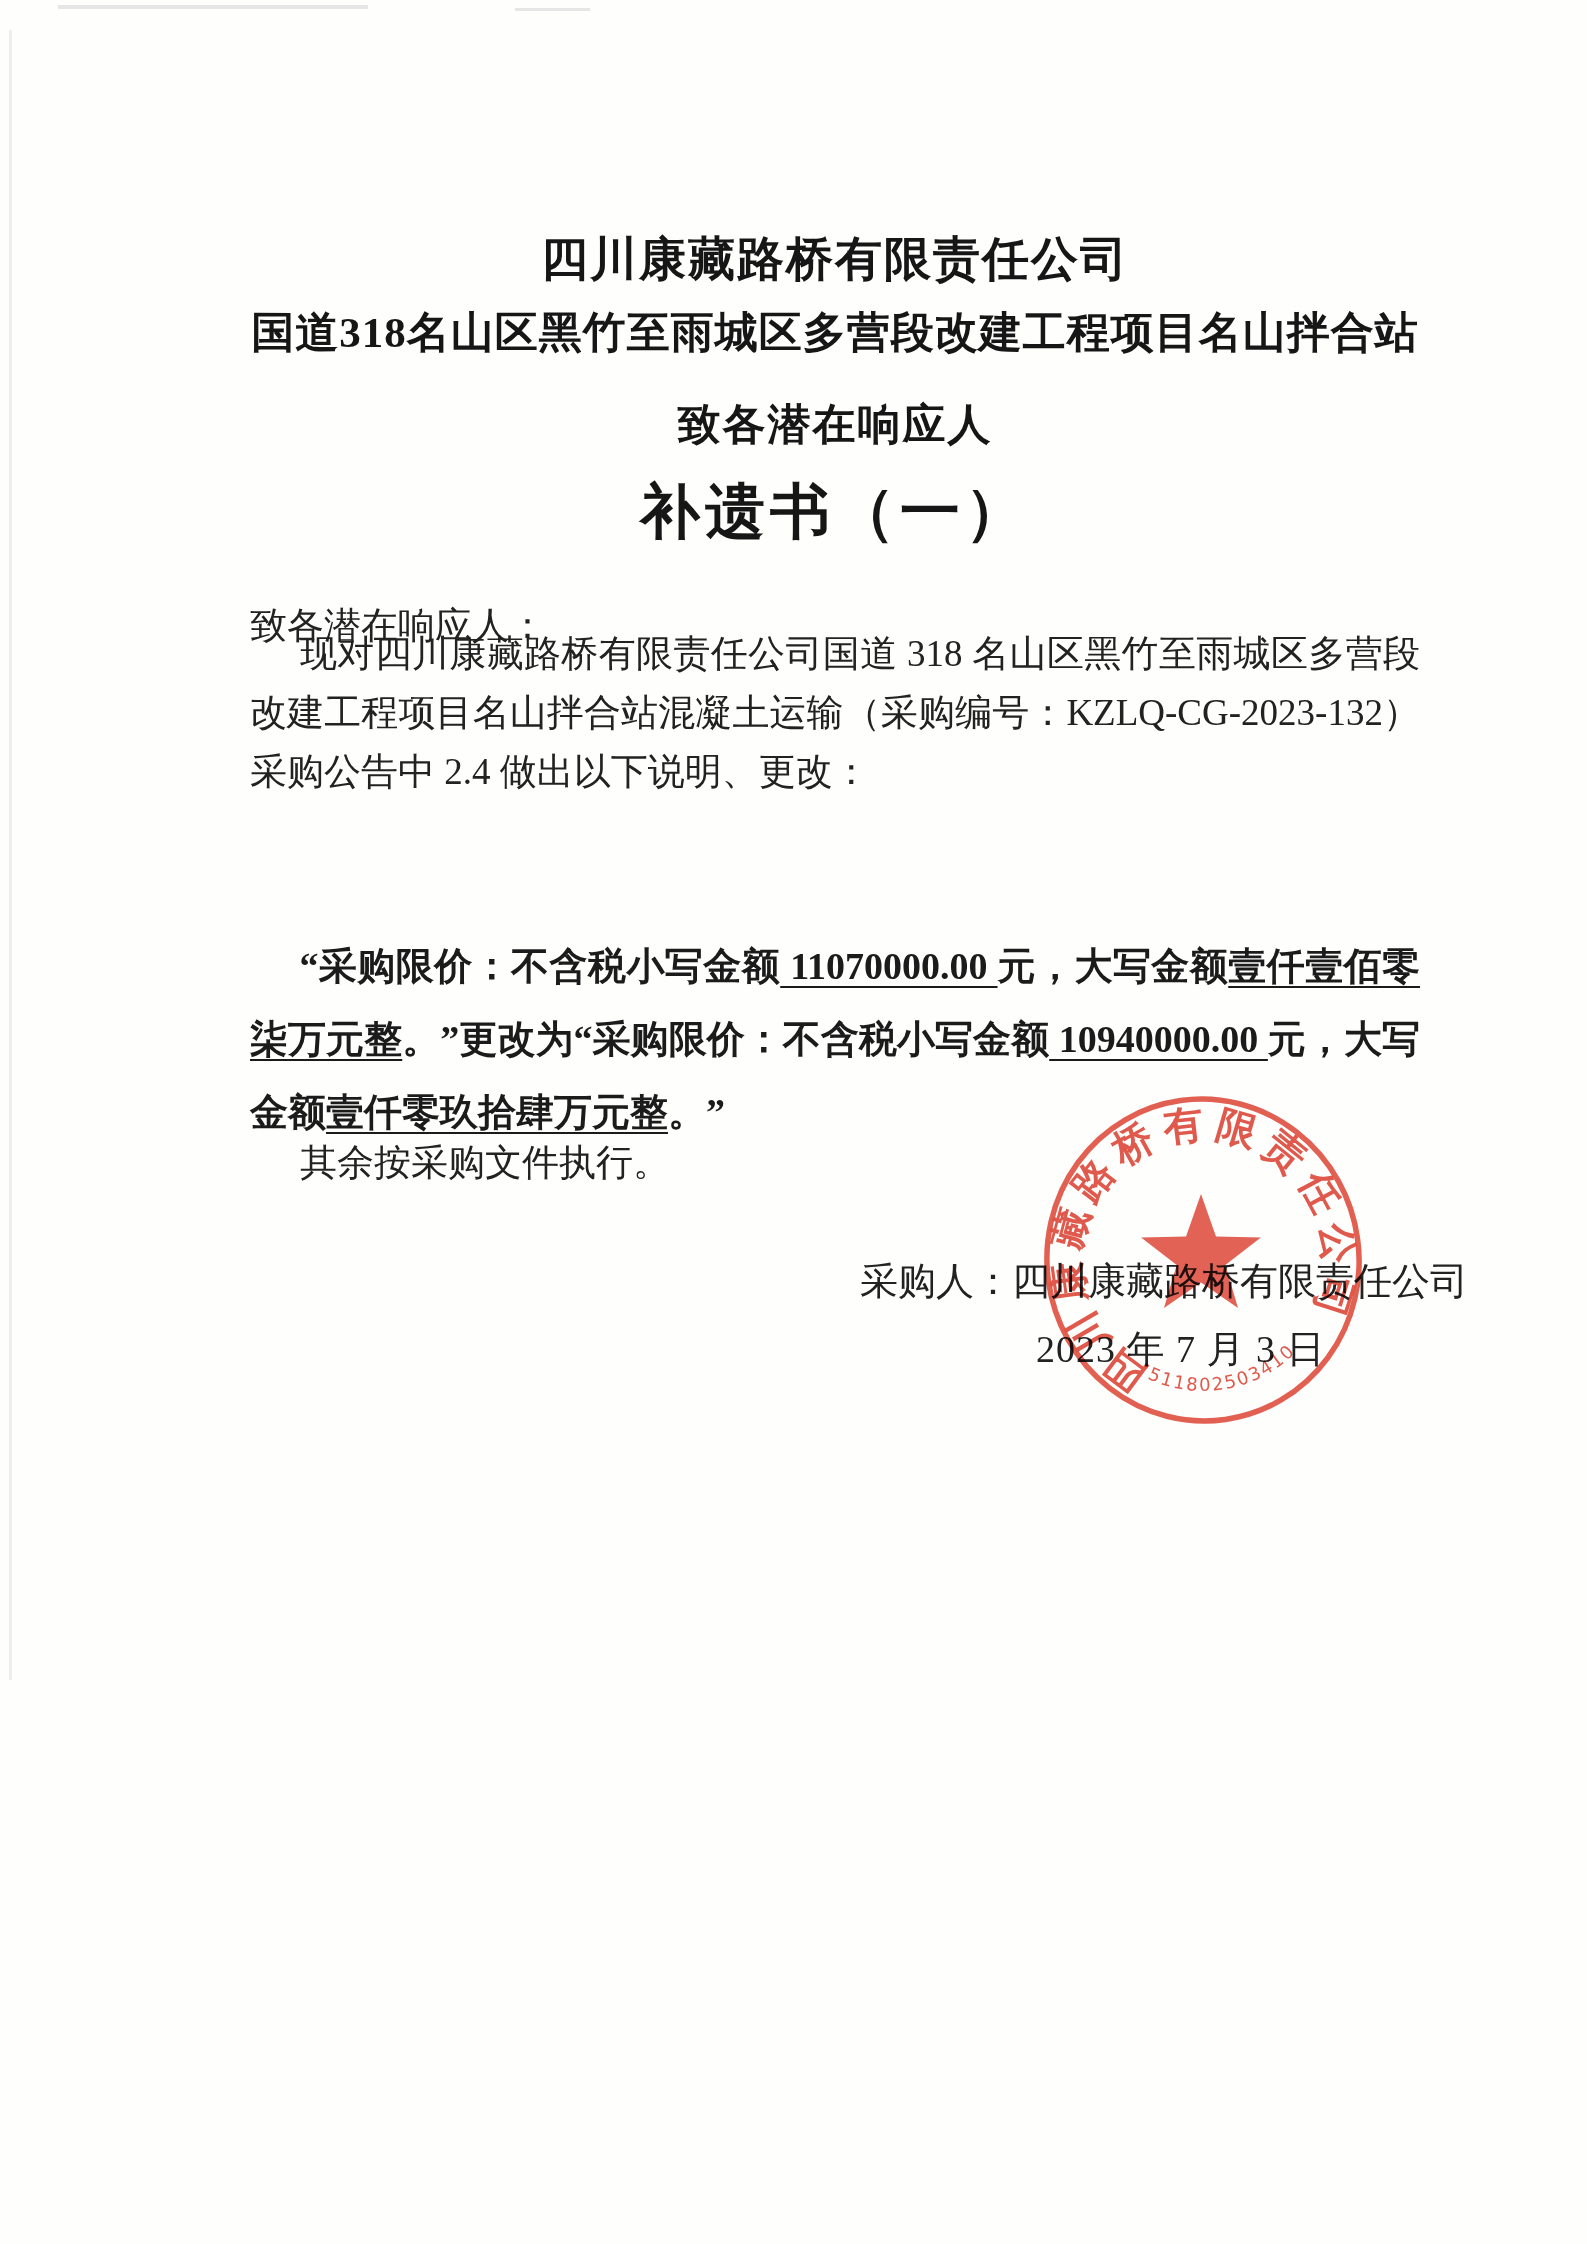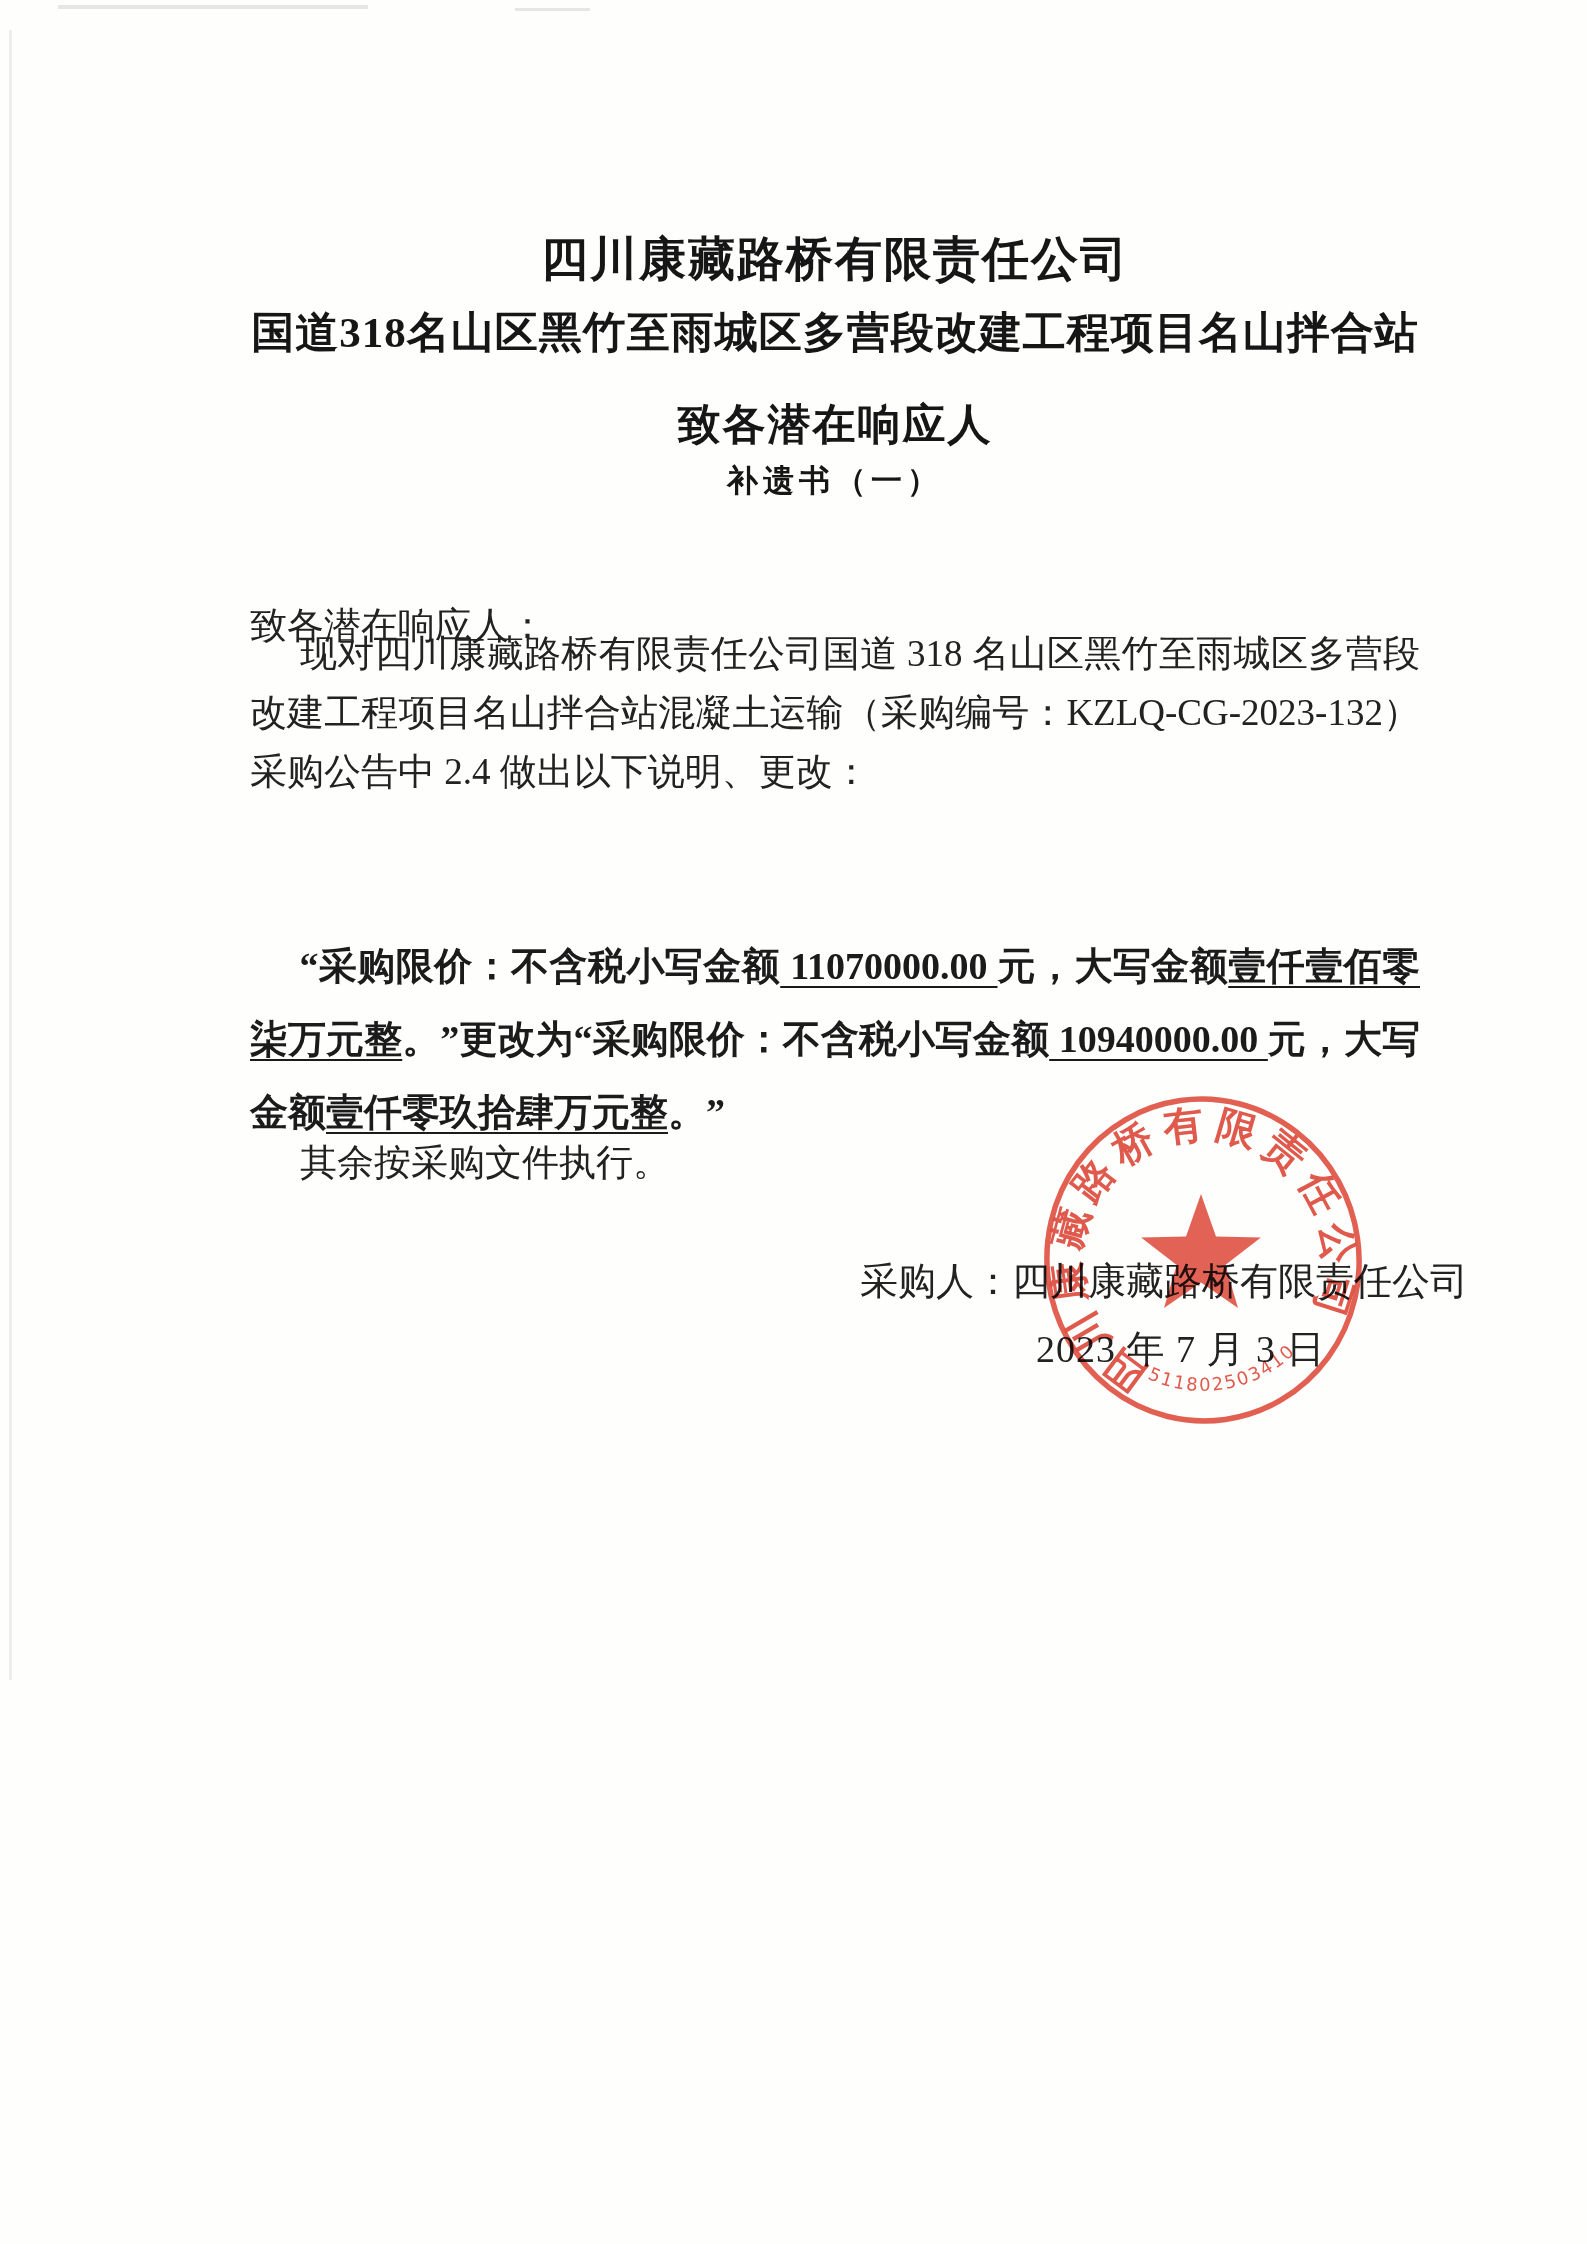--- a/index.html
+++ b/index.html
@@ -17,21 +17,21 @@
   .artifact { position: absolute; background: #c9c9c9; opacity: .45; }
   .artifact.top1 { left: 58px; top: 5px; width: 310px; height: 4px; }
   .artifact.top2 { left: 515px; top: 8px; width: 75px; height: 3px; }
   .artifact.left-edge { left: 9px; top: 30px; width: 3px; height: 1650px; opacity: .3; }
 
   .center-band { position: absolute; left: 250px; width: 1170px; text-align: center; }
   .heading { font-weight: bold; color: #161616; white-space: nowrap; }
   .company-title   { top: 228px; font-size: 47px; letter-spacing: 2px; }
   .project-line1   { top: 304px; font-size: 43px; letter-spacing: 1px; }
   .project-line2   { top: 396px; font-size: 43px; letter-spacing: 2px; }
-  .doc-type        { top: 460px; font-size: 31px; letter-spacing: 5px; }
+  .doc-type        { top: 472px; font-size: 60px; letter-spacing: 5px; }
 
   .bodyblock { position: absolute; left: 250px; width: 1170px; font-size: 37px; line-height: 59px; color: #222; }
   .salutation { top: 596px; }
   .intro { top: 624px; text-align: justify; text-indent: 1.35em; }
   .amendment { top: 930px; line-height: 73px; font-weight: bold; text-align: justify; text-indent: 1.3em; font-size: 38px; color: #1b1b1b; }
   .amendment .u { text-decoration: underline; text-underline-offset: 7px; text-decoration-thickness: 2px; }
   .closing { top: 1133px; text-indent: 1.35em; }
 
   .sig-line { position: absolute; white-space: nowrap; font-size: 38px; color: #222; margin-left: 48px; }
   .buyer-line { left: 812px; top: 1256px; }

